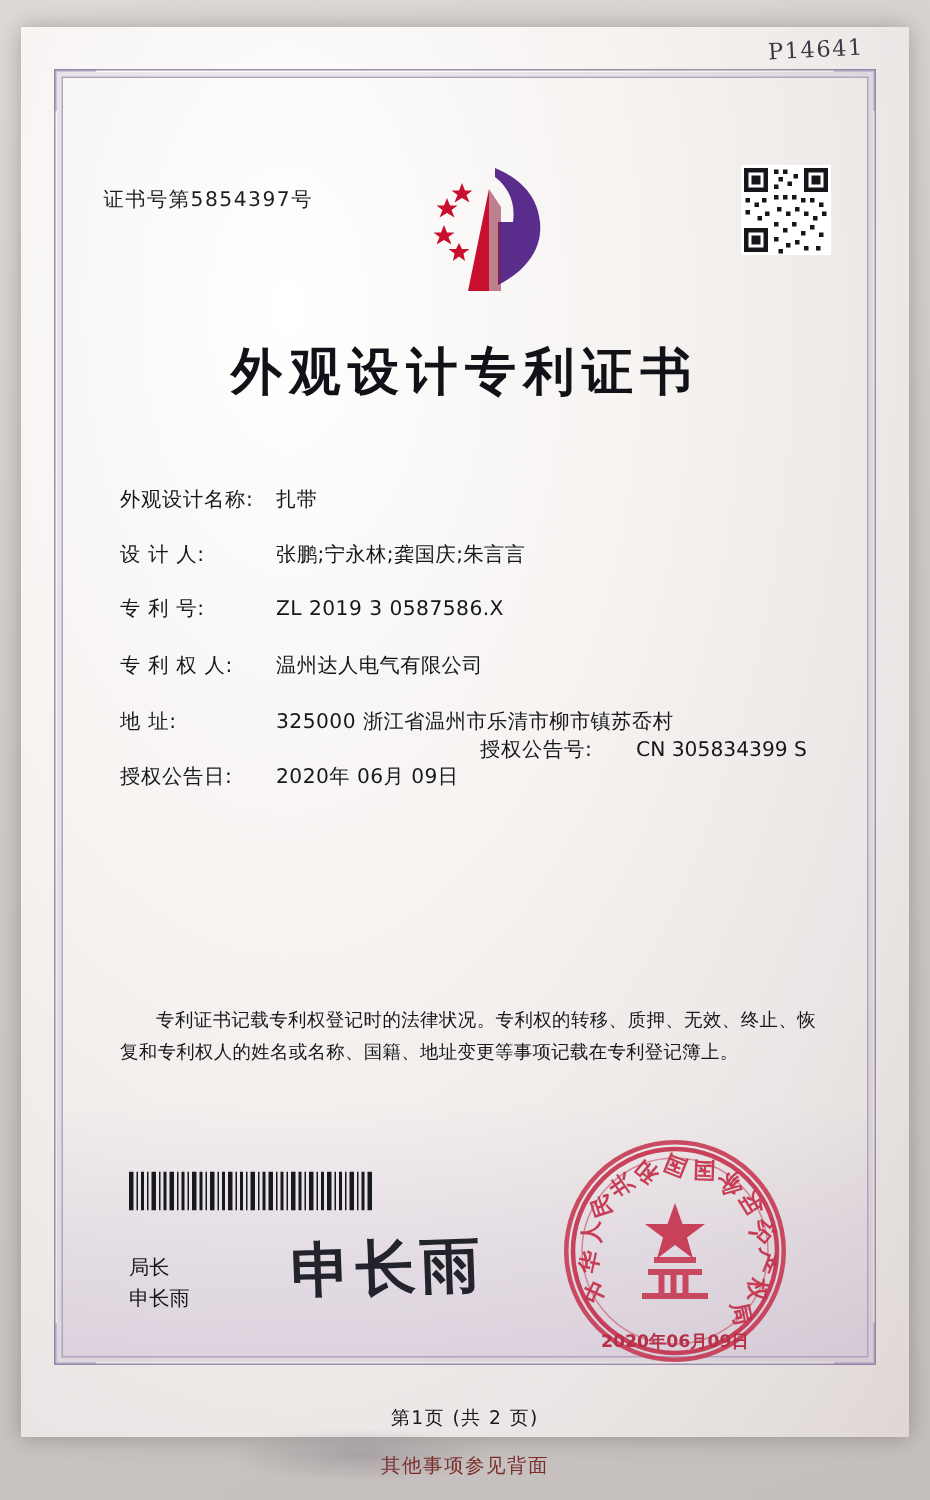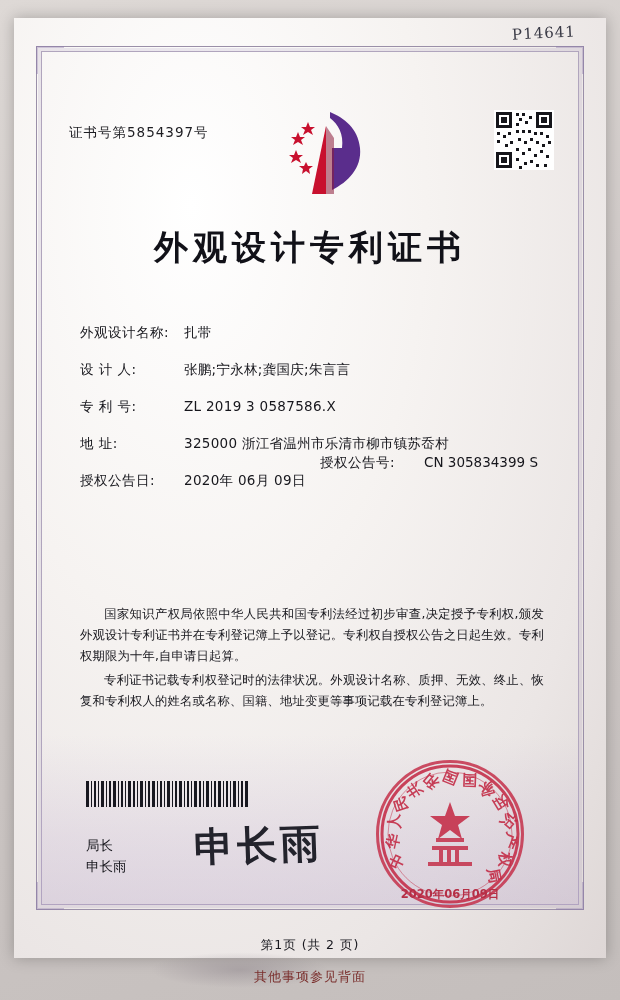--- a/index.html
+++ b/index.html
@@ -360,35 +360,35 @@
       <div class="field-row wide">
         <span class="field-label">外观设计名称:</span><span class="field-value">扎带</span>
       </div>
       <div class="field-row wide">
         <span class="field-label">设 计 人:</span><span class="field-value">张鹏;宁永林;龚国庆;朱言言</span>
       </div>
       <div class="field-row wide">
         <span class="field-label">专 利 号:</span><span class="field-value">ZL 2019 3 0587586.X</span>
       </div>
       <div class="field-row wide">
+        <span class="field-label">专 利 权 人:</span><span class="field-value">温州达人电气有限公司</span>
+      </div>
+      <div class="field-row wide">
         <span class="field-label">地        址:</span><span class="field-value">325000 浙江省温州市乐清市柳市镇苏岙村</span>
       </div>
       <div class="field-row wide">
         <span class="field-label">授权公告日:</span><span class="field-value">2020年 06月 09日</span>
         <span class="pub-no">
           <span class="field-label">授权公告号:</span><span class="v">CN 305834399 S</span>
         </span>
       </div>
     </div>
 
-    <div class="para p1">
-      <span class="indent"></span><span>国家知识产权局依照中华人民共和国专利法经过初步审查,决定授予专利权,颁发外观设计专利证书并在专利登记簿上予以登记。专利权自授权公告之日起生效。专利权期限为十年,自申请日起算。</span>
-    </div>
     <div class="para p2">
-      <span class="indent"></span><span>专利证书记载专利权登记时的法律状况。外观设计名称、质押、无效、终止、恢复和专利权人的姓名或名称、国籍、地址变更等事项记载在专利登记簿上。</span>
+      <span class="indent"></span><span>专利证书记载专利权登记时的法律状况。专利权的转移、质押、无效、终止、恢复和专利权人的姓名或名称、国籍、地址变更等事项记载在专利登记簿上。</span>
     </div>
 
     <div class="barcode">
       <svg viewBox="0 0 165 26" width="165" height="26">
         <g fill="#181820">
           <rect x="0" y="0" width="3" height="26"></rect>
             <rect x="5" y="0" width="1" height="26"></rect>
           <rect x="8" y="0" width="2" height="26"></rect>
             <rect x="12" y="0" width="1" height="26"></rect>
           <rect x="15" y="0" width="3" height="26"></rect>

